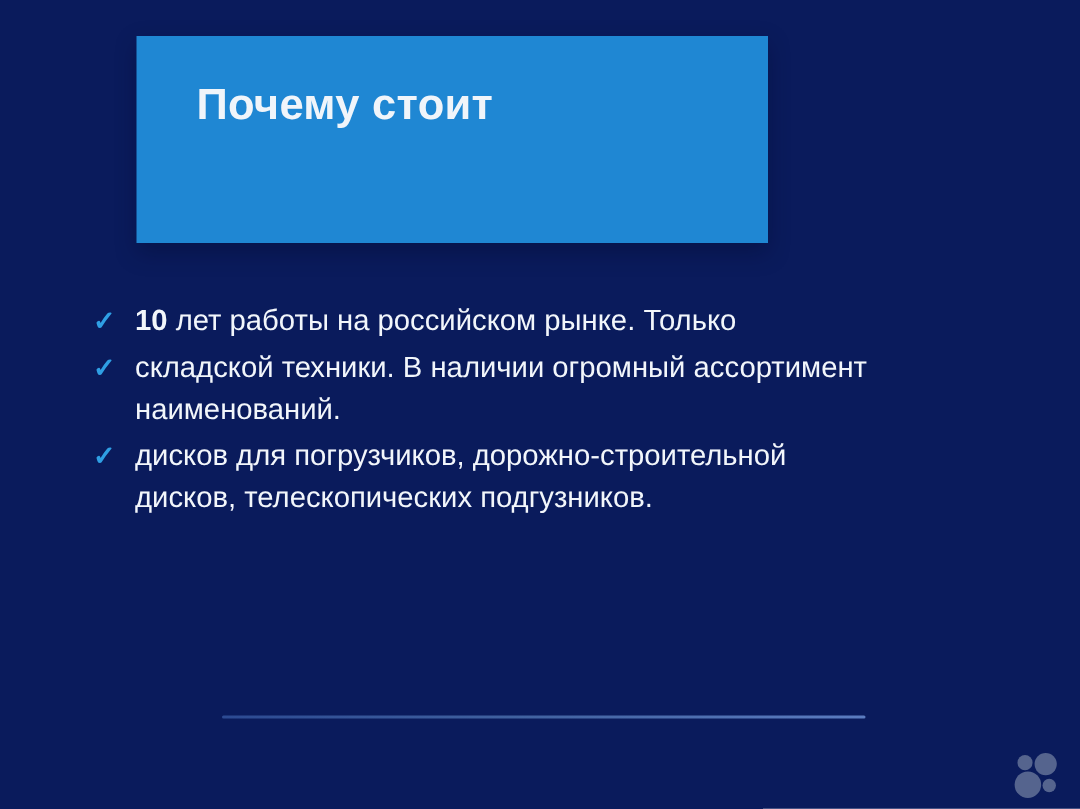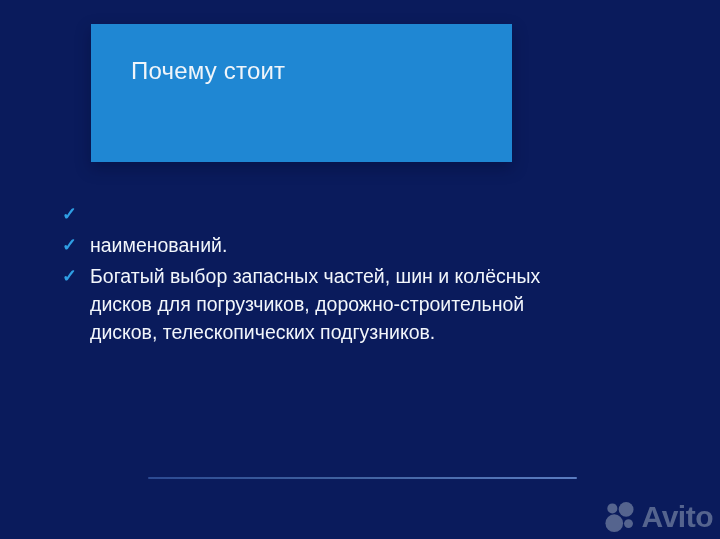--- a/index.html
+++ b/index.html
@@ -17,23 +17,23 @@
     top: 24px;
     width: 421px;
     height: 138px;
     background: #1f87d3;
     box-shadow: 0 6px 14px rgba(2, 10, 40, 0.35);
   }
   .header-title {
     position: absolute;
     left: 40px;
     top: 29px;
-    font-size: 24px;
+    font-size: 29px;
     line-height: 35px;
-    font-weight: normal;
+    font-weight: bold;
     color: #f0f5fa;
     letter-spacing: 0.2px;
   }
   .bullets {
     position: absolute;
     left: 62px;
     top: 200px;
     width: 608px;
   }
   .bullet {
@@ -93,46 +93,46 @@
     <div class="header-title">
       <span>Почему стоит</span><br>
     </div>
   </div>
 
   <div class="bullets">
 
     <div class="bullet">
       <span class="check">✓</span>
       <div class="bullet-text">
+        <div><b class="lead">10</b> <span>лет работы на российском рынке. Только</span></div>
       </div>
     </div>
 
     <div class="bullet">
       <span class="check">✓</span>
       <div class="bullet-text">
+        <div>складской техники. В наличии огромный ассортимент</div>
         <div>наименований.</div>
       </div>
     </div>
 
     <div class="bullet">
       <span class="check">✓</span>
       <div class="bullet-text">
-        <div>Богатый выбор запасных частей, шин и колёсных</div>
         <div>дисков для погрузчиков, дорожно-строительной</div>
         <div>дисков, телескопических подгузников.</div>
       </div>
     </div>
 
   </div>
 
   <div class="separator"></div>
 
   <div class="avito-logo">
     <svg class="avito-mark" width="38" height="37" viewBox="0 0 40 38" xmlns="http://www.w3.org/2000/svg">
       <circle cx="13" cy="10.5" r="5.3" fill="#55648e"></circle>
       <circle cx="27.5" cy="11.5" r="7.8" fill="#55648e"></circle>
       <circle cx="15" cy="26" r="9.3" fill="#55648e"></circle>
       <circle cx="30" cy="26.5" r="4.7" fill="#55648e"></circle>
     </svg>
-    <span class="avito-wordmark" style="color:#55648e;">Avito</span>
   </div>
 
 </div>
 
 </body></html>

